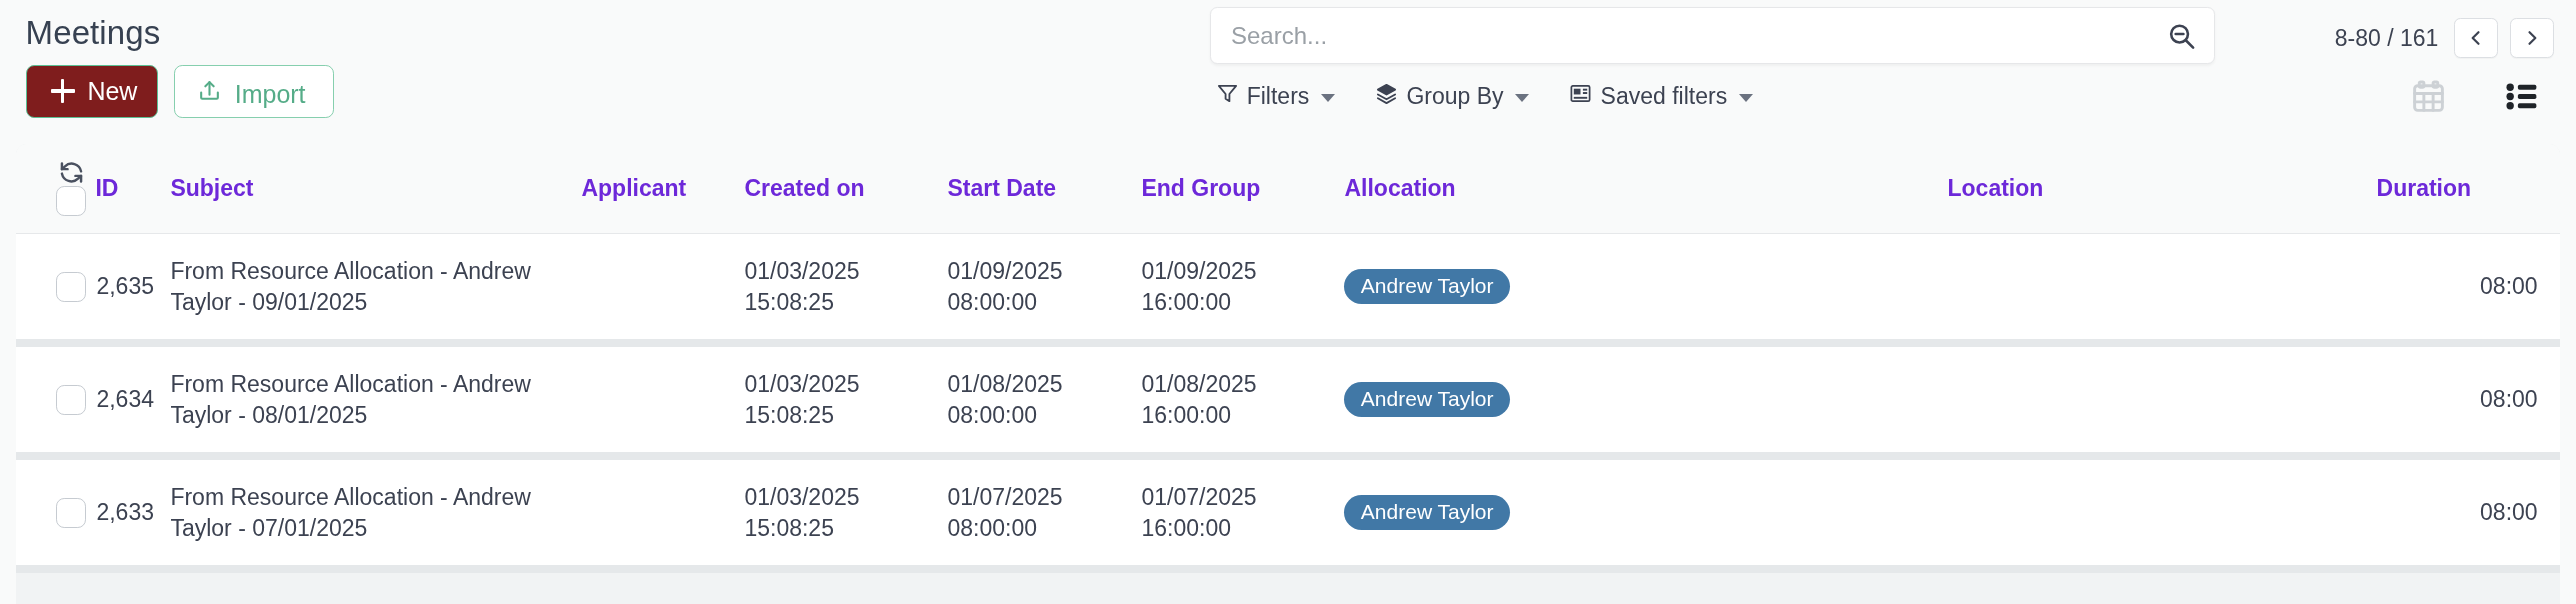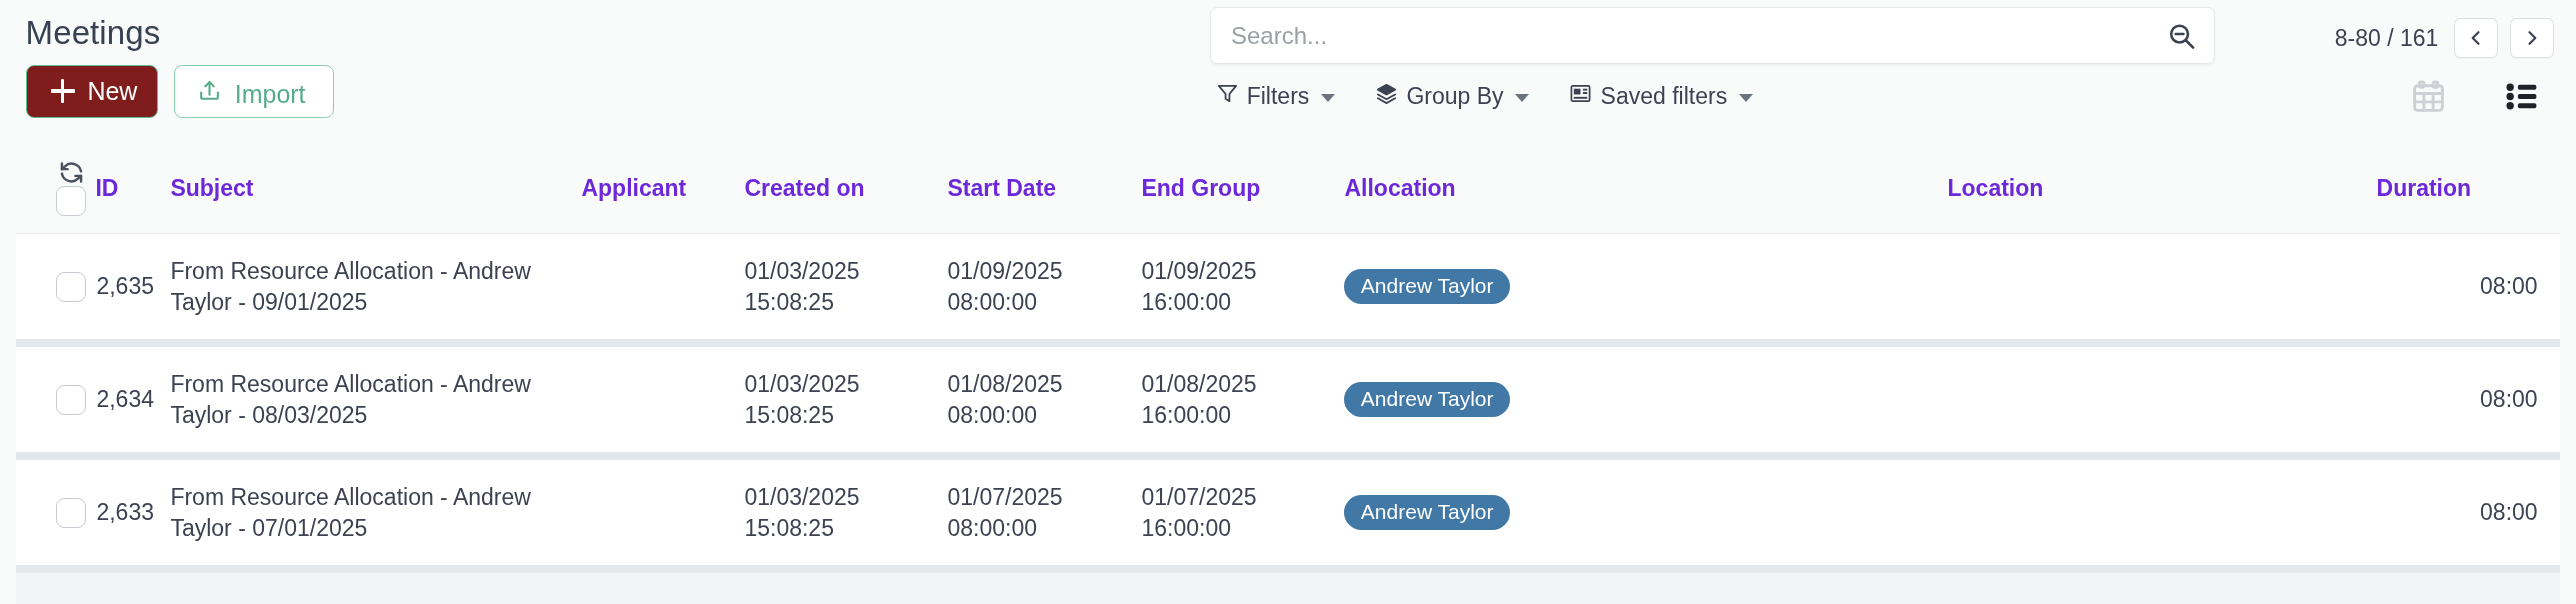--- a/index.html
+++ b/index.html
@@ -440,21 +440,21 @@
         </tr>
 
         <tr>
           <td class="td-chk">
             <span class="checkbox-round"></span>
           </td>
           <td class="td-id">2,634</td>
           <td class="td-subj">
             <div class="cell-two-line">
               <div>From Resource Allocation - Andrew</div>
-              <div>Taylor - 08/03/2025</div>
+              <div>Taylor - 08/01/2025</div>
             </div>
           </td>
           <td></td>
           <td>
             <div class="cell-two-line">
               <div>01/03/2025</div>
               <div>15:08:25</div>
             </div>
           </td>
           <td>

